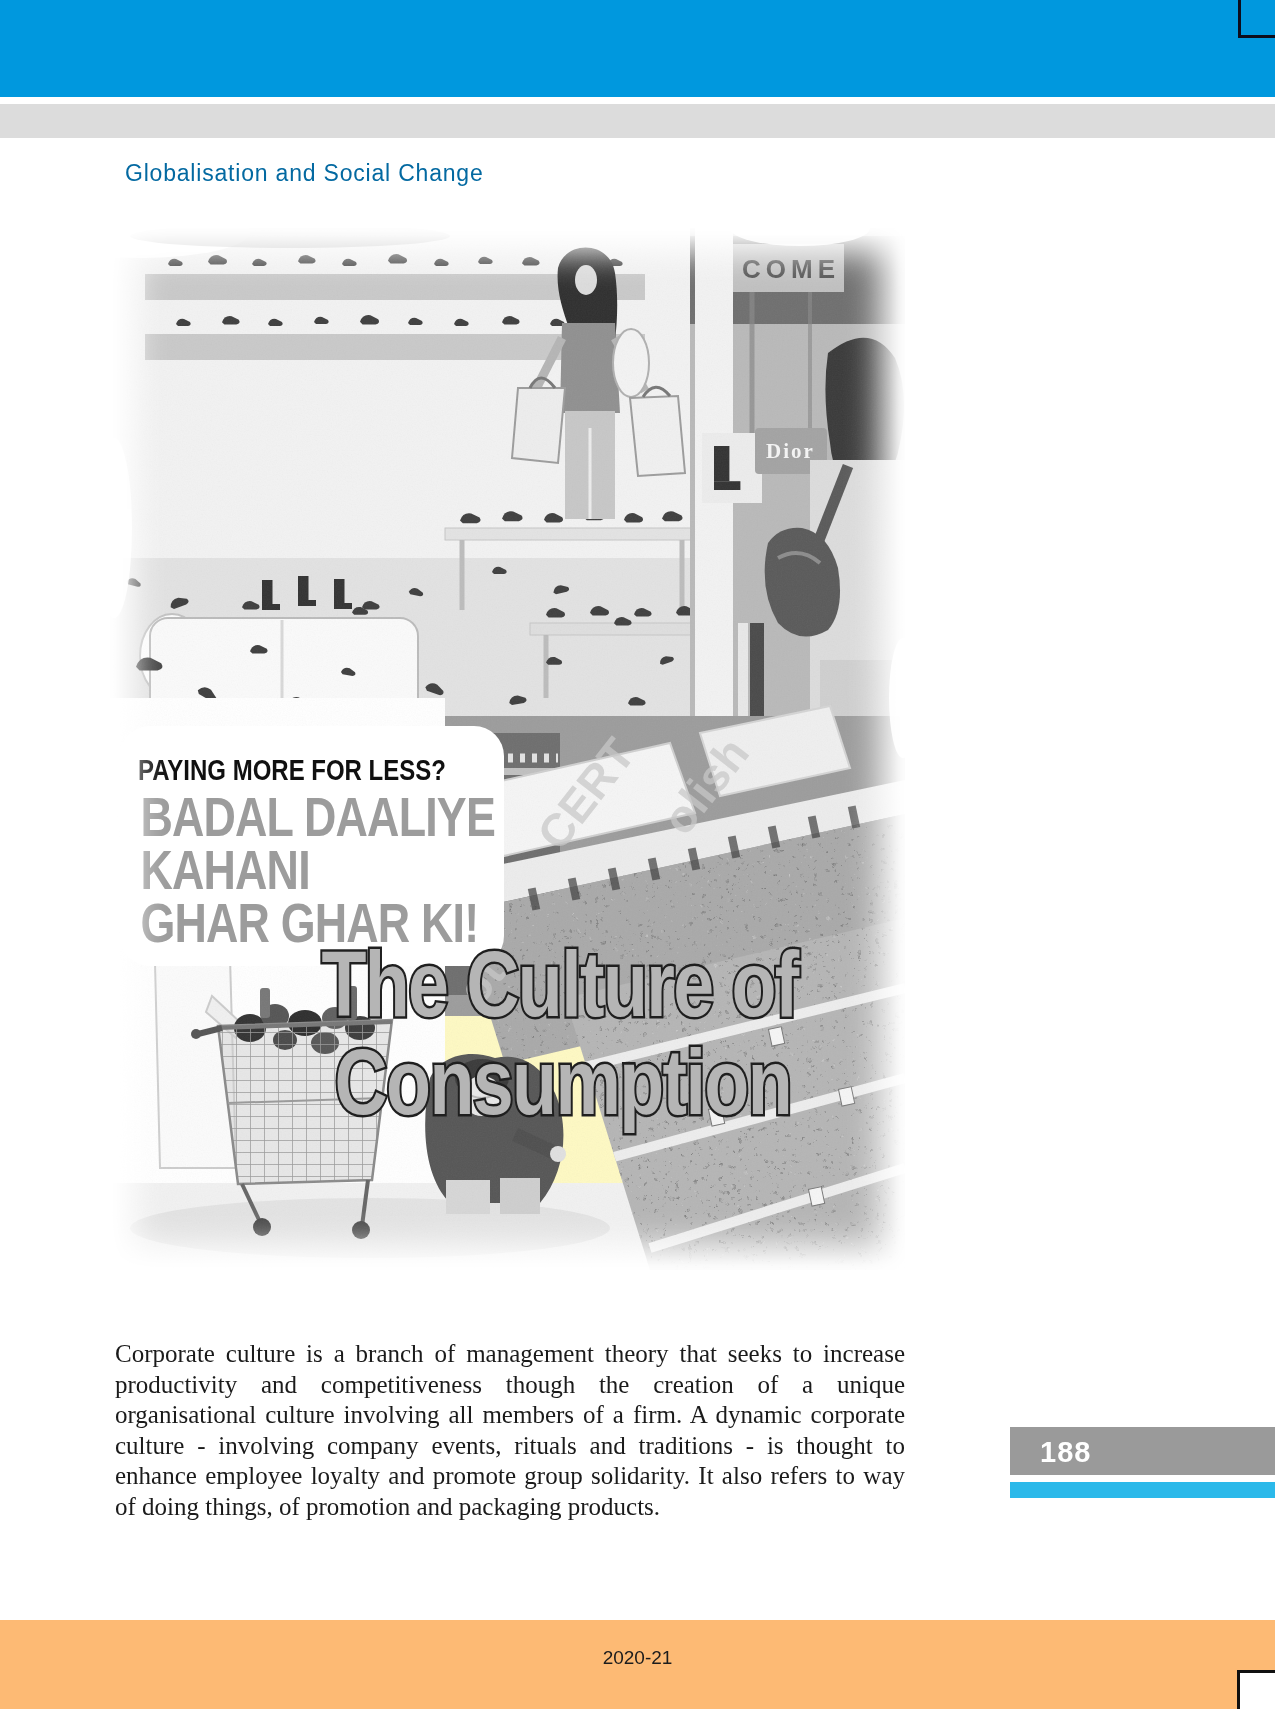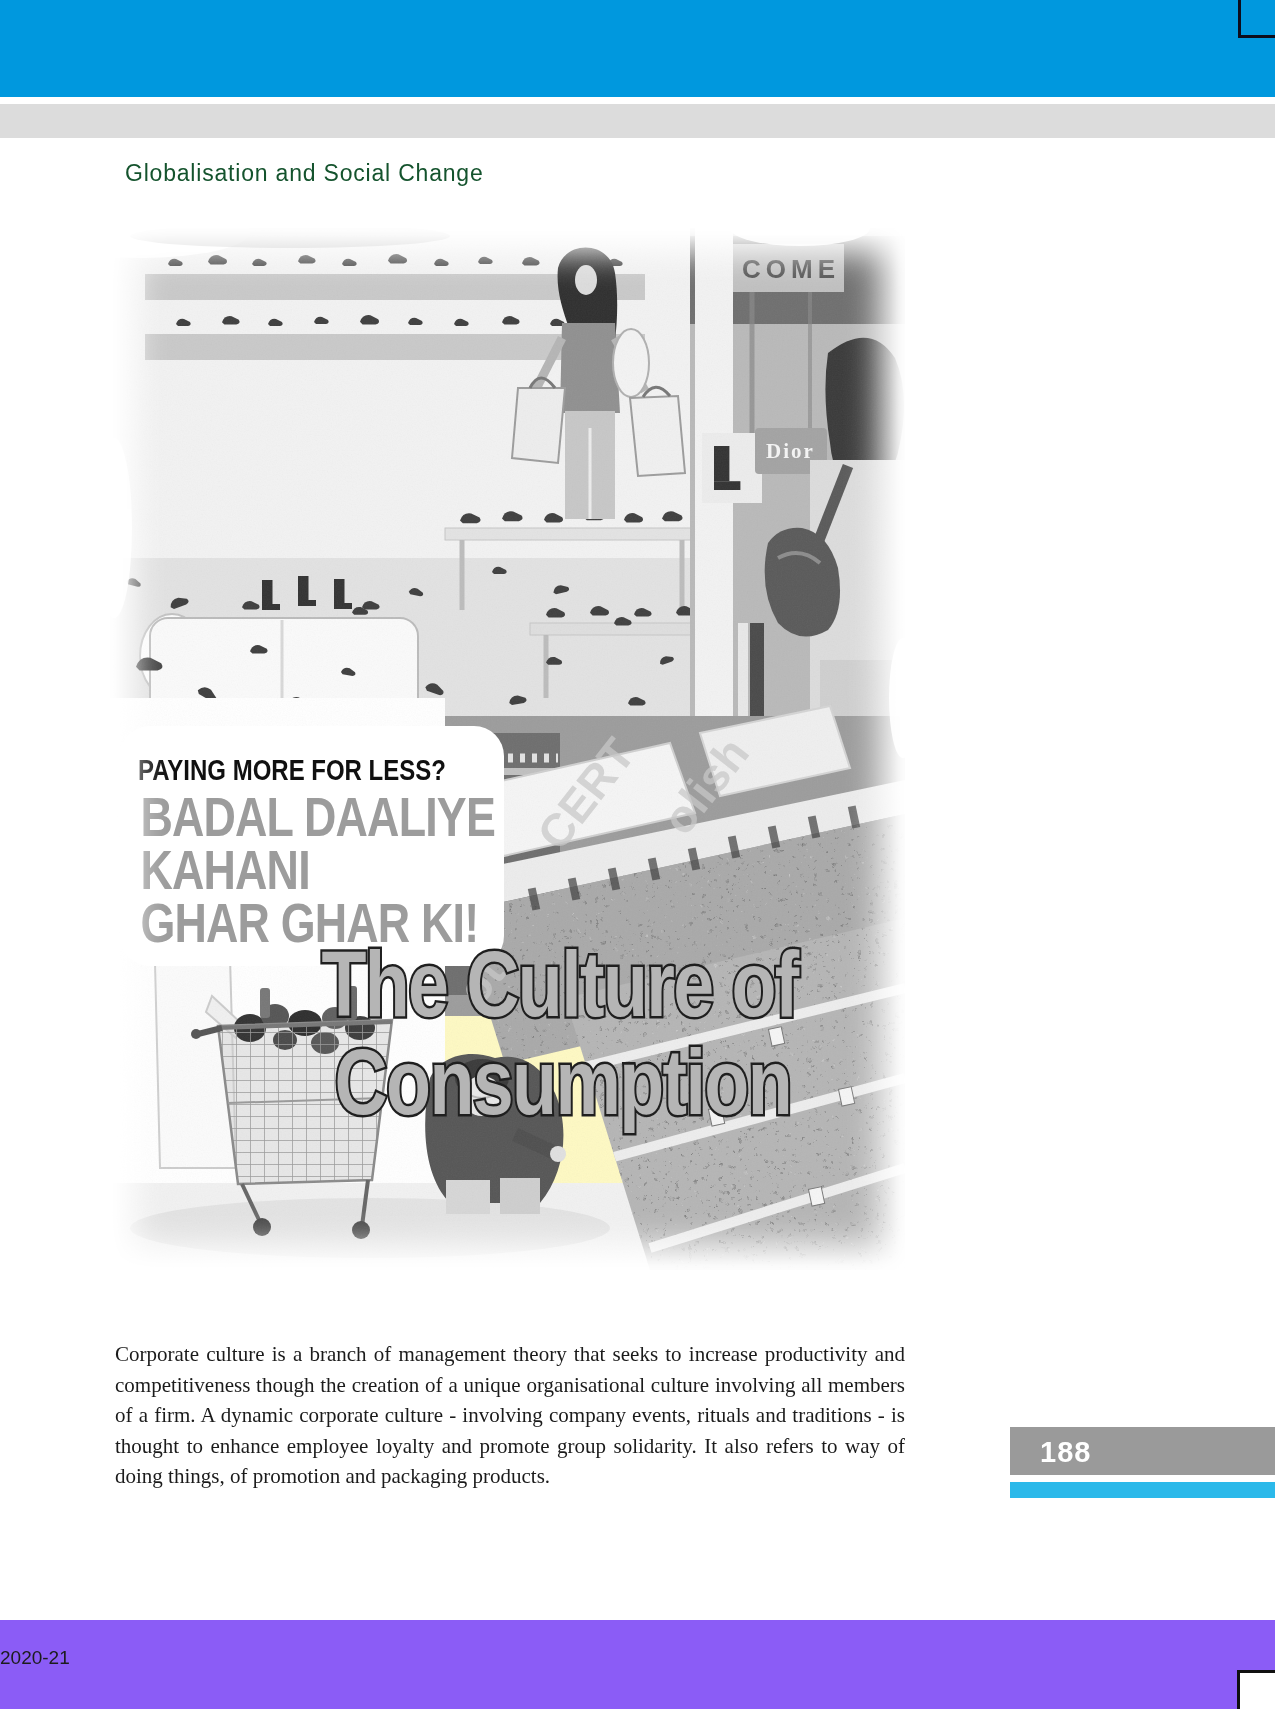--- a/index.html
+++ b/index.html
@@ -6,21 +6,21 @@
   .page{position:relative;width:1275px;height:1709px;background:#fff;overflow:hidden;
         font-family:"Liberation Sans",sans-serif;}
 
   
   .topbar{position:absolute;left:0;top:0;width:1275px;height:97px;background:#0098DE;}
   .graystrip{position:absolute;left:0;top:104px;width:1275px;height:34px;background:#DCDCDC;}
   .corner-mark{position:absolute;right:0;box-sizing:border-box;}
   .corner-mark.top{top:0;width:37px;height:38px;border-left:3px solid #0d0d1c;border-bottom:3px solid #0d0d1c;}
   .corner-mark.bottom{bottom:0;width:38px;height:39px;border-left:3px solid #101010;border-top:3px solid #101010;background:#fff;}
 
-  .running-head{position:absolute;left:125px;top:160px;font-size:23px;color:#14532d;letter-spacing:.8px;}
+  .running-head{position:absolute;left:125px;top:160px;font-size:23px;color:#0369a1;letter-spacing:.8px;}
 
   
   .collage{position:absolute;left:110px;top:228px;width:795px;height:1042px;background:#fef9c3;}
   .collage svg{position:absolute;left:0;top:0;}
   .collage-vignette{position:absolute;left:0;top:0;width:100%;height:100%;pointer-events:none;
      box-shadow:inset 0 0 34px 24px #ffffff, inset 0 0 10px 6px rgba(255,255,255,.65);}
 
   svg text{font-family:"Liberation Sans",sans-serif;}
   .t-tag{font-weight:bold;font-size:30px;fill:#101010;}
   .t-slogan{font-weight:bold;font-size:56px;fill:#9c9c9c;letter-spacing:-1px;}
@@ -30,30 +30,30 @@
   .t-come{font-weight:bold;font-size:26px;fill:#3f3f3f;letter-spacing:5px;opacity:.85;}
   .t-dior{font-family:"Liberation Serif",serif;font-weight:bold;font-size:21px;fill:#f5f5f5;letter-spacing:2px;}
   .t-fa{font-weight:bold;font-size:12px;fill:#ffffff;}
 
   
   .section-heading{position:absolute;left:128px;top:1283px;margin:0;color:#1D9BD6;font-weight:bold;letter-spacing:.5px;}
   .section-heading .cap{font-size:31px;}
   .section-heading .rest{font-size:23px;}
   .section-heading .w1{margin-right:10px;}
   .bodytext{position:absolute;left:115px;top:1339px;width:790px;margin:0;
-            font-family:"Liberation Serif",serif;font-size:21px;line-height:30.6px;
+            font-family:"Liberation Serif",serif;font-size:25px;line-height:30.6px;
             color:#1b1b1b;text-align:justify;}
 
   
   .pagenum-box{position:absolute;left:1010px;top:1427px;width:265px;height:48px;background:#9A9A9A;}
   .pagenum-box span{display:inline-block;margin:9px 0 0 30px;color:#fff;font-weight:bold;font-size:29px;letter-spacing:1px;}
   .pagenum-accent{position:absolute;left:1010px;top:1482px;width:265px;height:16px;background:#2BB9EA;}
 
   
-  .footer-band{position:absolute;left:0;top:1620px;width:1275px;height:89px;background:#8b5cf6;text-align:left;}
+  .footer-band{position:absolute;left:0;top:1620px;width:1275px;height:89px;background:#fdba74;text-align:center;}
   .footer-band span{display:inline-block;margin-top:27px;font-size:19px;color:#1c1c1c;}
 </style>
 </head>
 <body>
 
 <div class="page">
 
   <div class="topbar"></div>
   <div class="corner-mark top"></div>
   <div class="graystrip"></div>

